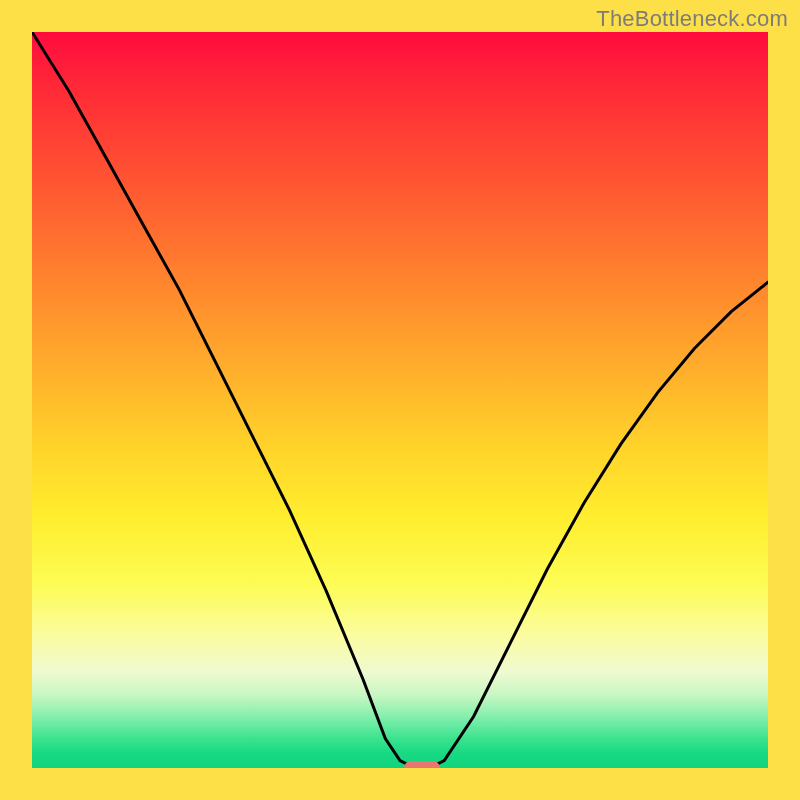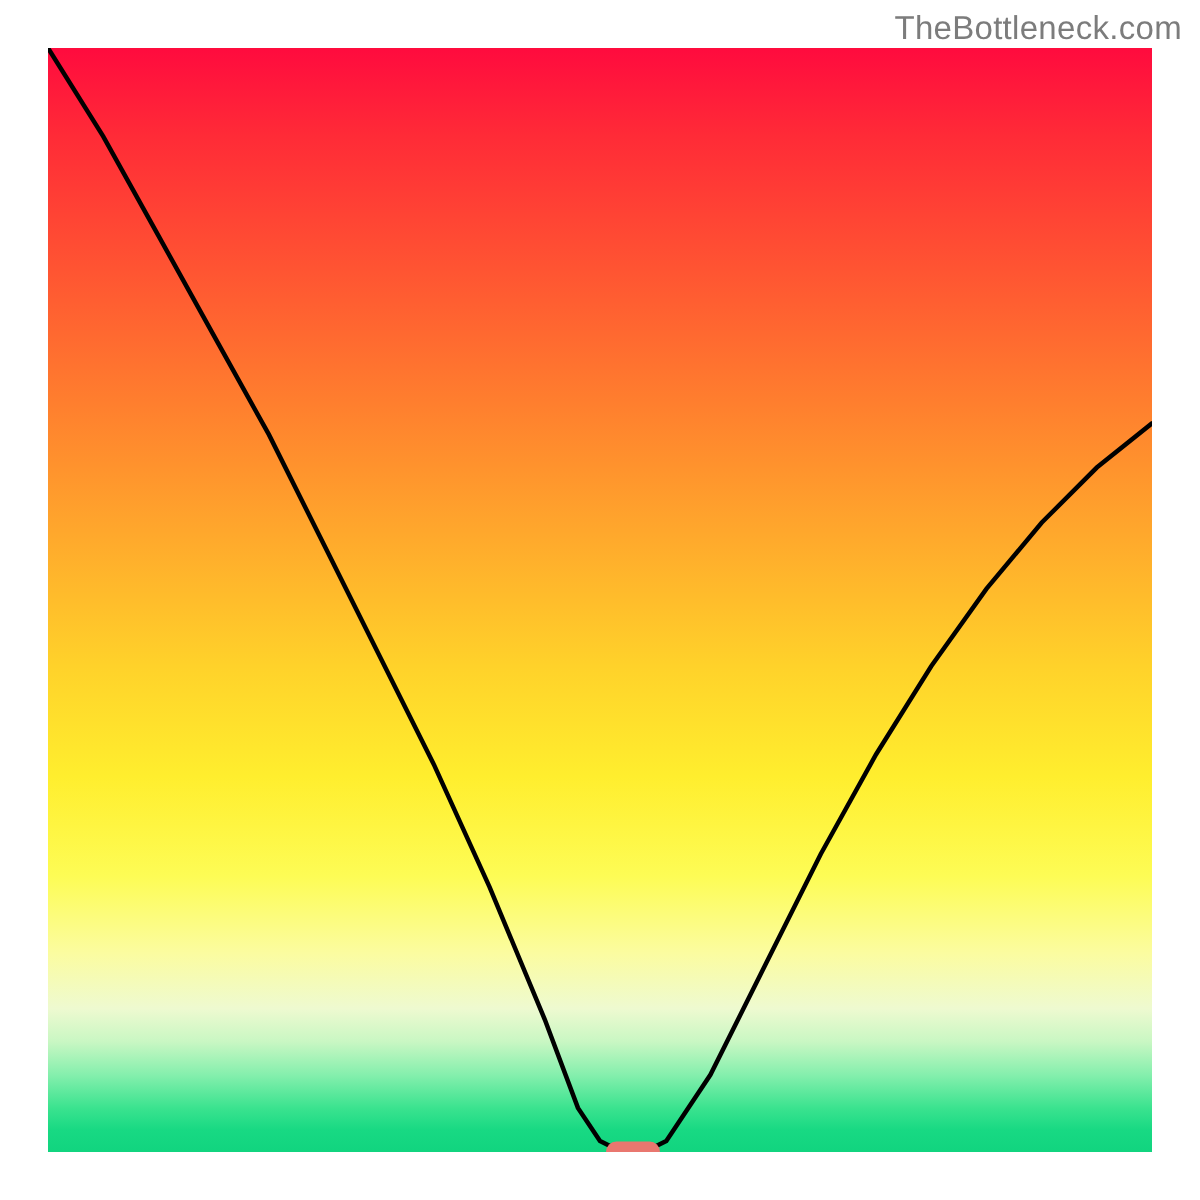--- a/index.html
+++ b/index.html
@@ -8,21 +8,21 @@
     width: 800px;
     height: 800px;
     background: #000;
     overflow: hidden;
     font-family: Arial, Helvetica, sans-serif;
   }
   .frame {
     position: relative;
     width: 800px;
     height: 800px;
-    background: #ffffff;
+    background: #fde047;
   }
   .plot {
     position: absolute;
     left: 32px;
     top: 32px;
     width: 736px;
     height: 736px;
     overflow: hidden;
   }
   .gradient {

